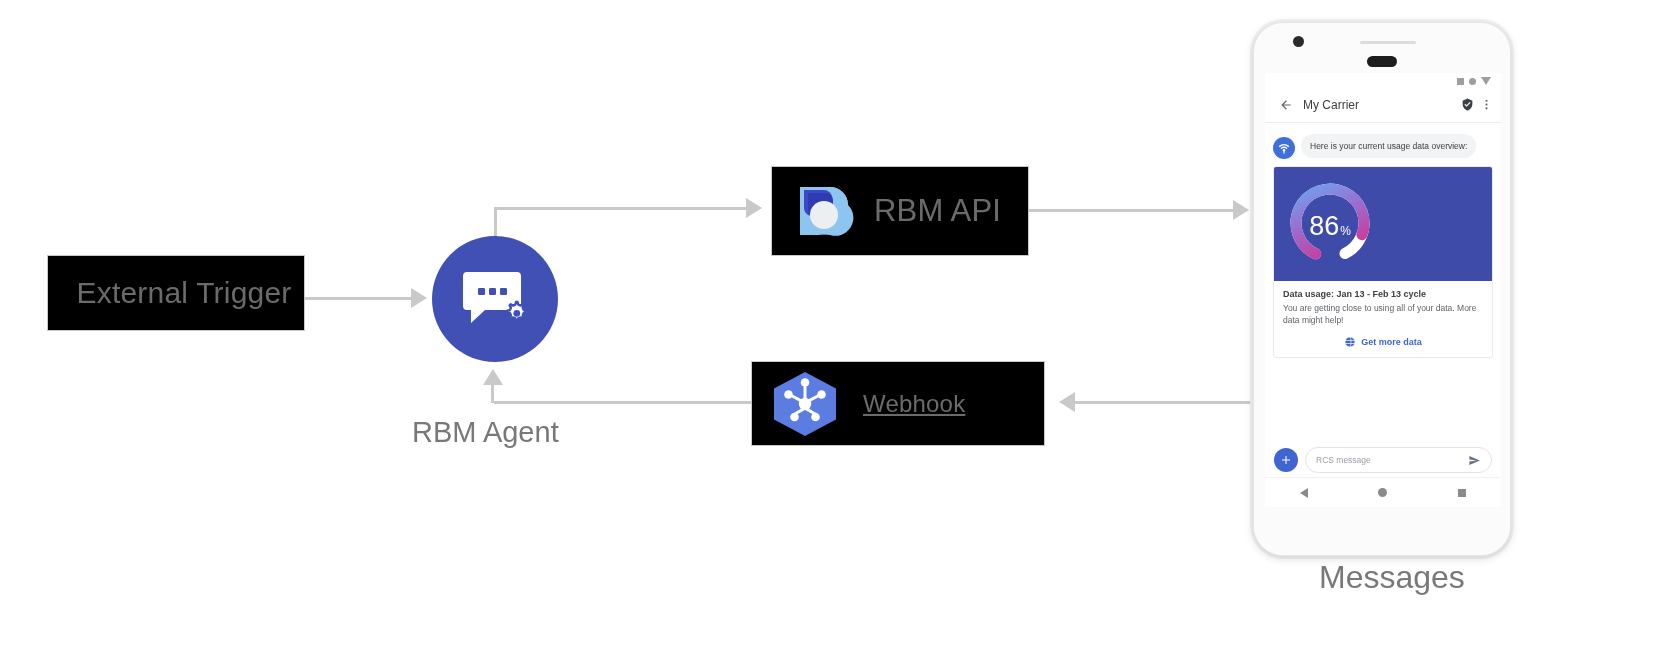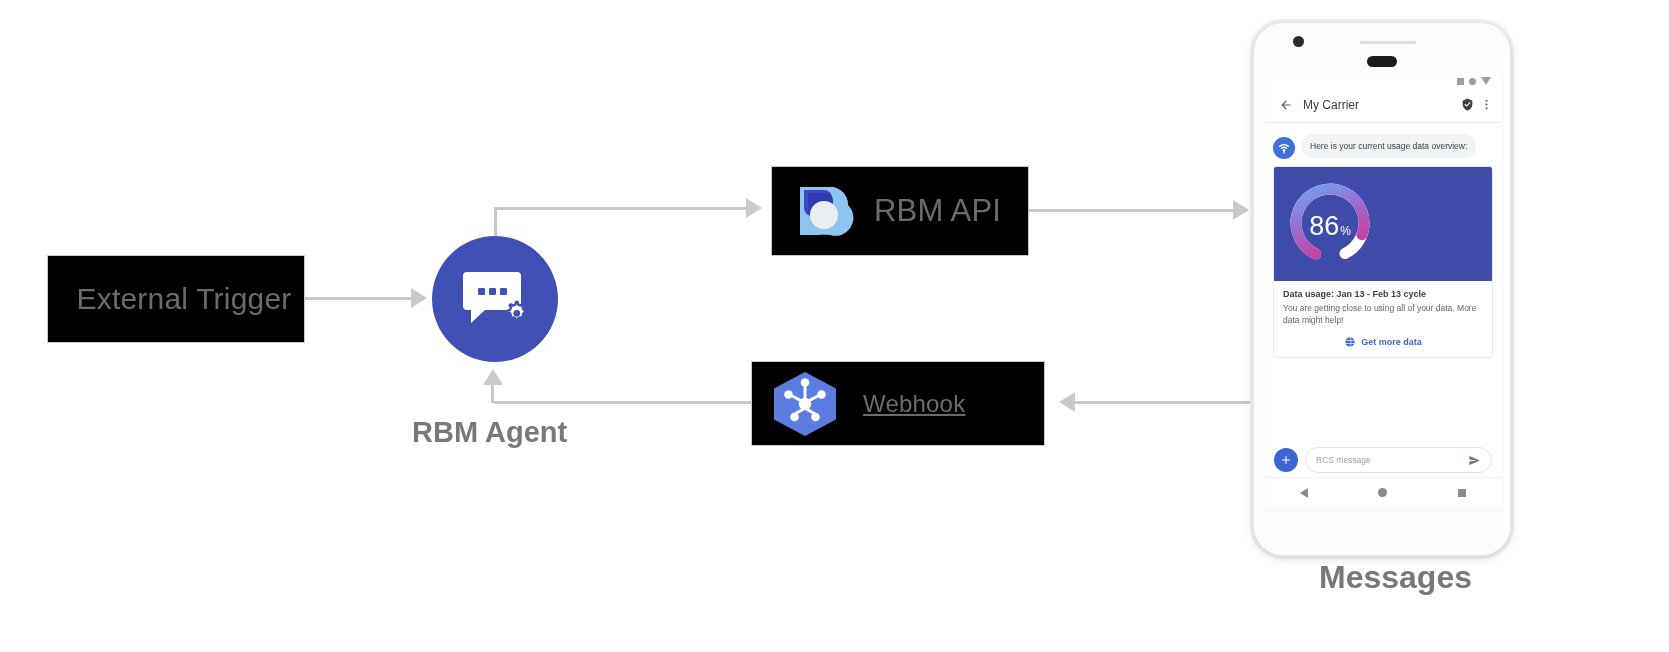--- a/index.html
+++ b/index.html
@@ -22,21 +22,21 @@
   .node-label-thin {
     font-family: "Liberation Sans", sans-serif;
     font-weight: 300;
     color: #6b6b6b;
     letter-spacing: .2px;
     white-space: nowrap;
   }
   .caption {
     position: absolute;
     font-family: "Liberation Sans", sans-serif;
-    font-weight: 700;
+    font-weight: 400;
     color: #787878;
     white-space: nowrap;
   }
 
   
   .line { position: absolute; background: #c9c9c9; }
   .line.h { height: 3px; }
   .line.v { width: 3px; }
   .arrow-head { position: absolute; width: 0; height: 0; }
   .arrow-right {
@@ -50,21 +50,21 @@
     border-right: 16px solid #c9c9c9;
   }
   .arrow-up {
     border-left: 10px solid transparent;
     border-right: 10px solid transparent;
     border-bottom: 16px solid #c9c9c9;
   }
 
   
   #external-trigger {
-    left: 47px; top: 255px; width: 258px; height: 88px;
+    left: 47px; top: 255px; width: 258px; height: 76px;
     justify-content: center;
     padding-left: 16px;
   }
   #external-trigger .node-label-thin { font-size: 30px; }
 
   
   #rbm-agent-circle {
     position: absolute;
     left: 432px; top: 236px;
     width: 126px; height: 126px;

